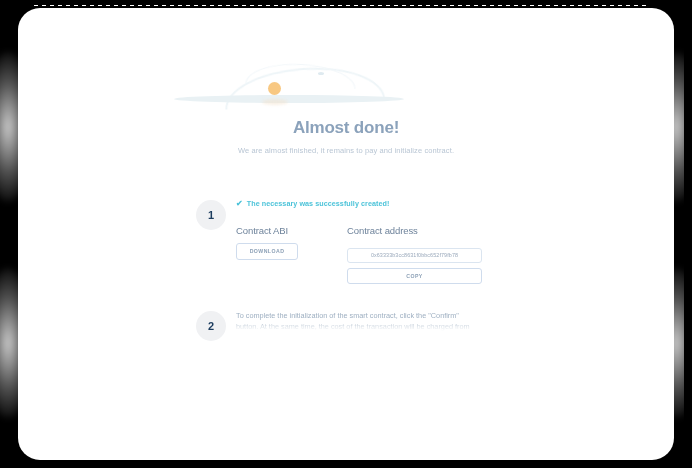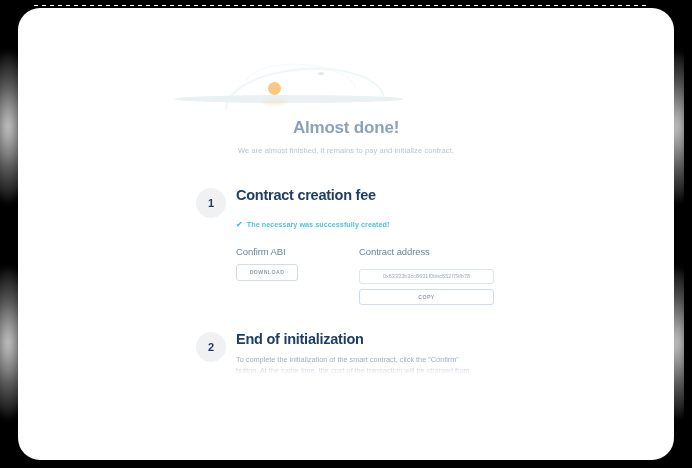--- a/index.html
+++ b/index.html
@@ -155,21 +155,21 @@
     font-weight: bold;
     color: #8ba2bb;
     letter-spacing: -0.2px;
     margin-bottom: 8px;
   }
   .hero-sub {
     text-align: center;
     font-size: 7.5px;
     color: #b9c6d4;
     letter-spacing: 0.1px;
-    margin-bottom: 32px;
+    margin-bottom: 44px;
   }
 
   
   .step {
     position: relative;
     padding-left: 218px;
     padding-right: 170px;
   }
   .step + .step { margin-top: 26px; }
 
@@ -219,21 +219,21 @@
     color: #4cc3d9;
   }
 
   
   .action-row {
     display: flex;
     gap: 49px;
     margin-top: 17px;
   }
   .action-col.abi { width: 62px; }
-  .action-col.addr { width: 135px; margin-left: 12px; }
+  .action-col.addr { width: 135px; }
 
   .field-label {
     font-size: 9.5px;
     color: #6e839b;
     margin-bottom: 7px;
     letter-spacing: -0.1px;
   }
 
   .btn {
     display: block;
@@ -302,42 +302,40 @@
         <div class="art-ground"></div>
         <div class="art-sun-ray"></div>
         <div class="art-sun"></div>
       </div>
 
       <div class="hero-title">Almost done!</div>
       <div class="hero-sub">We are almost finished, it remains to pay and initialize contract.</div>
 
       <div class="step">
         <div class="step-badge">1</div>
-        <div class="step-title">Contract creation fee</div>
 
         <div class="success-line">
           <span class="check-mark">✔</span>
           <span>The necessary was successfully created!</span>
         </div>
 
         <div class="action-row">
           <div class="action-col abi">
-            <div class="field-label">Confirm ABI</div>
+            <div class="field-label">Contract ABI</div>
             <button class="btn btn-download">DOWNLOAD</button>
           </div>
 
           <div class="action-col addr">
             <div class="field-label">Contract address</div>
             <input class="addr-input" type="text" readonly="" value="0x63333b3cc8631f0bbc652f79fb78" style="">
             <button class="btn btn-copy">COPY</button>
           </div>
         </div>
       </div>
 
       <div class="step">
         <div class="step-badge">2</div>
-        <div class="step-title">End of initialization</div>
         <div class="step-desc fade-desc">To complete the initialization of the smart contract, click the "Confirm" button. At the same time, the cost of the transaction will be charged from you.</div>
       </div>
 
     </div>
   </div>
 </div>
 
 </body></html>

